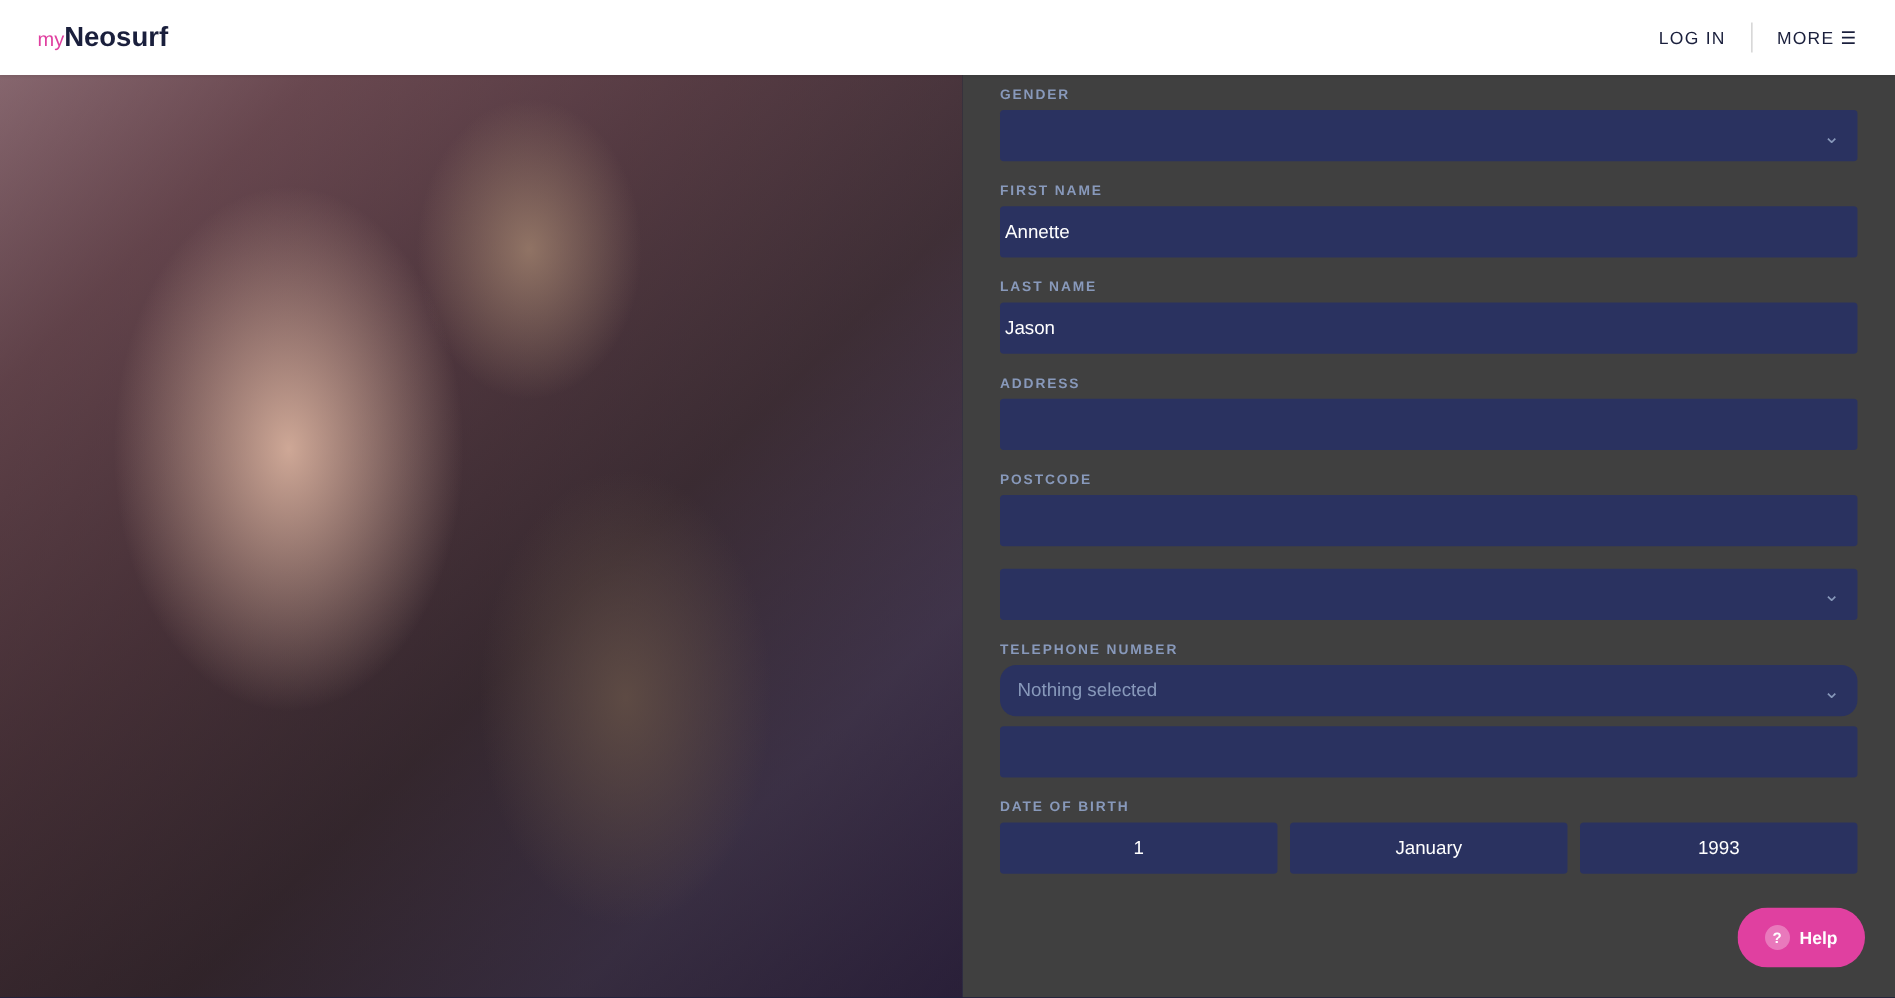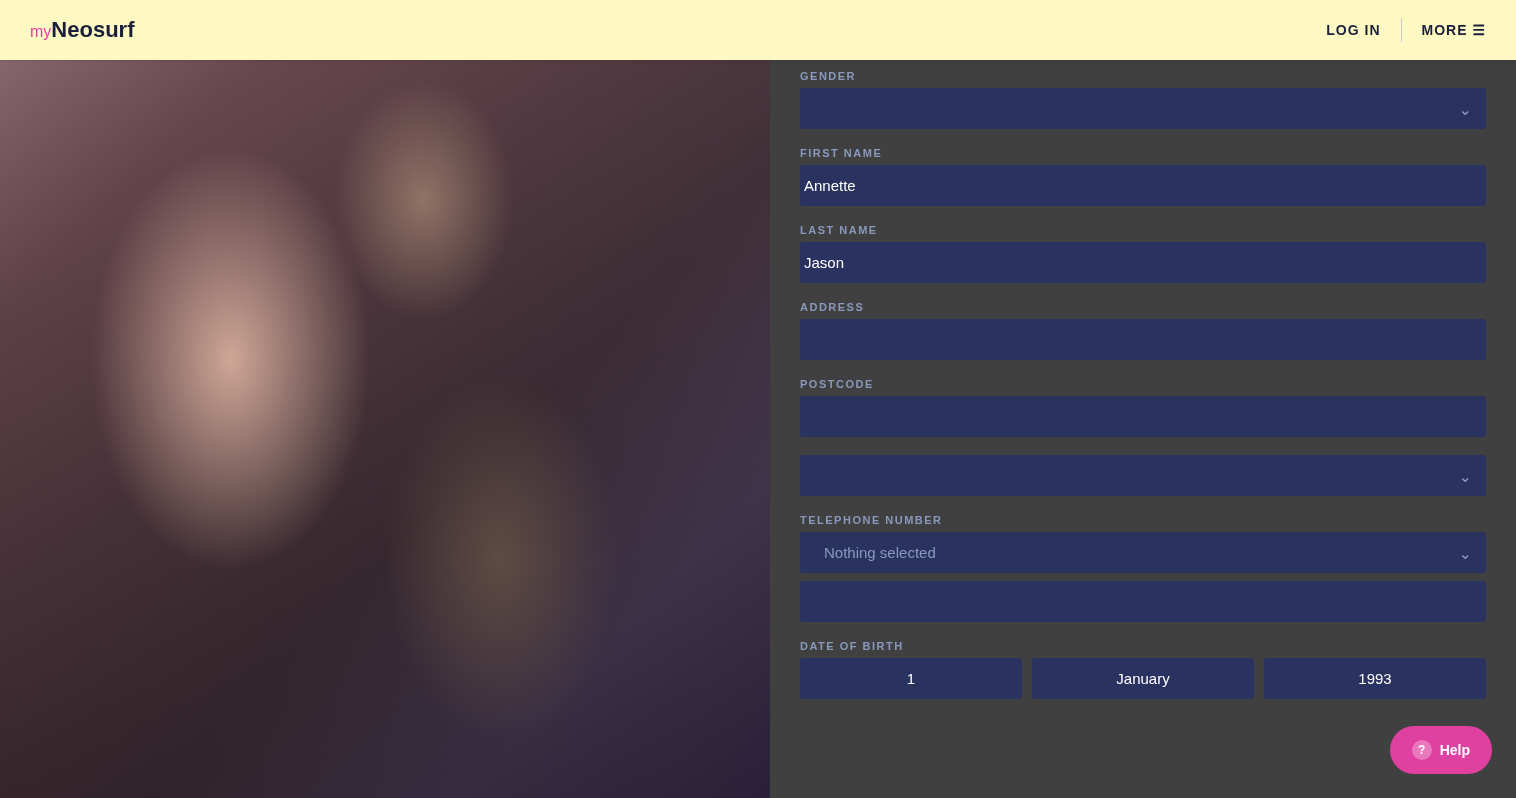--- a/index.html
+++ b/index.html
@@ -3,21 +3,21 @@
   <meta charset="utf-8">
   <style>
     * { box-sizing: border-box; margin: 0; padding: 0; }
     body { font-family: Arial, sans-serif; background: #1a1f3c; width: 1516px; height: 798px; overflow: hidden; }
 
     
     .header {
       position: fixed;
       top: 0; left: 0; right: 0;
       height: 60px;
-      background: #fef9c3;
+      background: #ffffff;
       display: flex;
       align-items: center;
       justify-content: space-between;
       padding: 0 30px;
       z-index: 100;
       box-shadow: 0 1px 3px rgba(0,0,0,0.1);
     }
     .logo {
       font-size: 22px;
       font-weight: bold;
@@ -26,21 +26,21 @@
     .logo span.my { color: #e040a0; font-weight: normal; font-size: 16px; }
     .header-nav {
       display: flex;
       align-items: center;
       gap: 20px;
     }
     .header-nav a {
       text-decoration: none;
       color: #1a1f3c;
       font-size: 14px;
-      font-weight: bold;
+      font-weight: normal;
       letter-spacing: 1px;
     }
     .header-divider {
       width: 1px;
       height: 24px;
       background: #ccc;
     }
 
     
     .main-layout {
@@ -144,24 +144,24 @@
     }
 
     
     .phone-select-wrapper {
       position: relative;
     }
     .phone-select-placeholder {
       width: 100%;
       background: #2a3260;
       border: none;
-      border-radius: 3px;
+      border-radius: 13px;
       color: #8899bb;
       font-size: 15px;
-      padding: 12px 24px;
+      padding: 12px 14px;
       appearance: none;
       -webkit-appearance: none;
       outline: none;
       cursor: pointer;
     }
 
     
     .dob-row {
       display: flex;
       gap: 10px;

